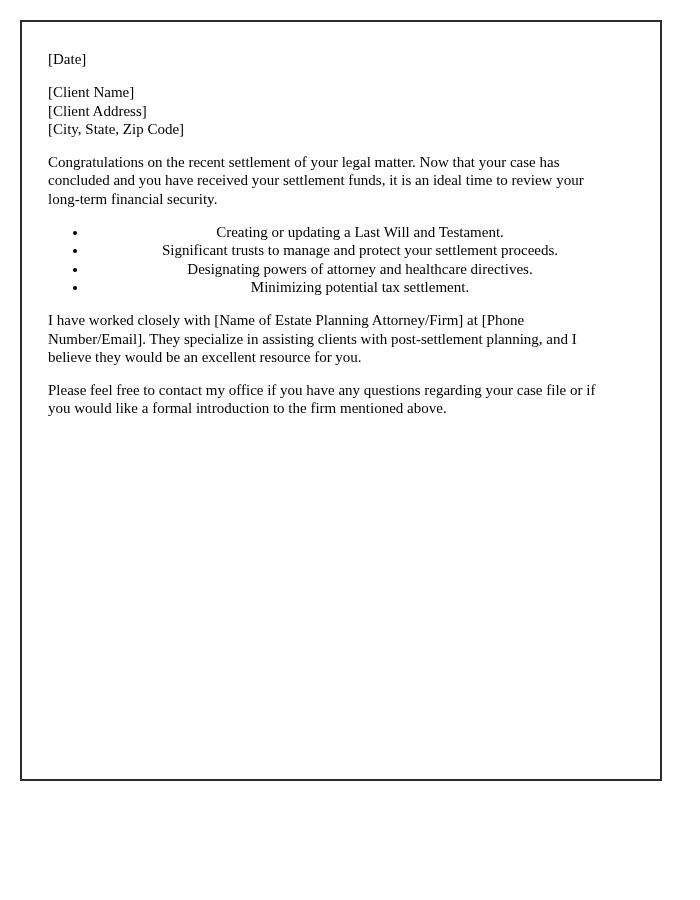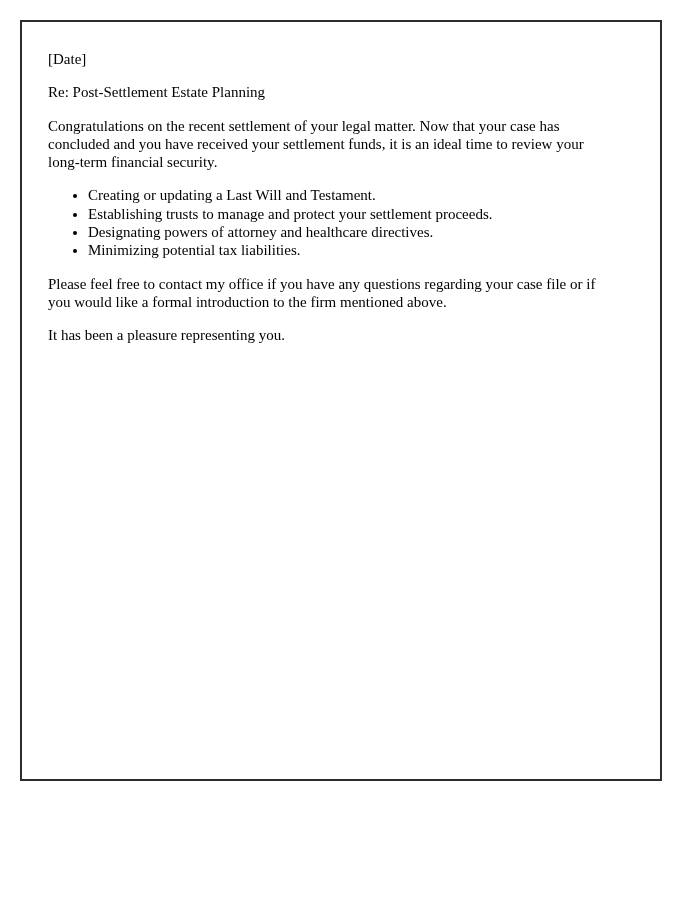--- a/index.html
+++ b/index.html
@@ -36,48 +36,53 @@
     white-space: pre-line; 
   }
   .letter ul {
     margin: 15px 0;
     padding-left: 40px;
     list-style-type: disc;
   }
   .letter li {
     margin: 0;
     padding: 0;
+    text-align: center;
   }
 </style>
 </head>
 <body>
 
 <div class="page">
   <div class="letter">
 
     <p>[Date]</p>
 
+    <p>[Client Name]
+[Client Address]
+[City, State, Zip Code]</p>
 
-    <p>Re: Post-Settlement Estate Planning</p>
 
 
     <p>Congratulations on the recent settlement of your legal matter. Now that your case has
 concluded and you have received your settlement funds, it is an ideal time to review your
 long-term financial security.</p>
 
 
     <ul>
         <li>Creating or updating a Last Will and Testament.</li>
-        <li>Establishing trusts to manage and protect your settlement proceeds.</li>
+        <li>Significant trusts to manage and protect your settlement proceeds.</li>
         <li>Designating powers of attorney and healthcare directives.</li>
-        <li>Minimizing potential tax liabilities.</li>
+        <li>Minimizing potential tax settlement.</li>
       </ul>
 
+    <p>I have worked closely with [Name of Estate Planning Attorney/Firm] at [Phone
+Number/Email]. They specialize in assisting clients with post-settlement planning, and I
+believe they would be an excellent resource for you.</p>
 
     <p>Please feel free to contact my office if you have any questions regarding your case file or if
 you would like a formal introduction to the firm mentioned above.</p>
 
-    <p>It has been a pleasure representing you.</p>
 
 
 
   </div>
 </div>
 
 </body></html>

